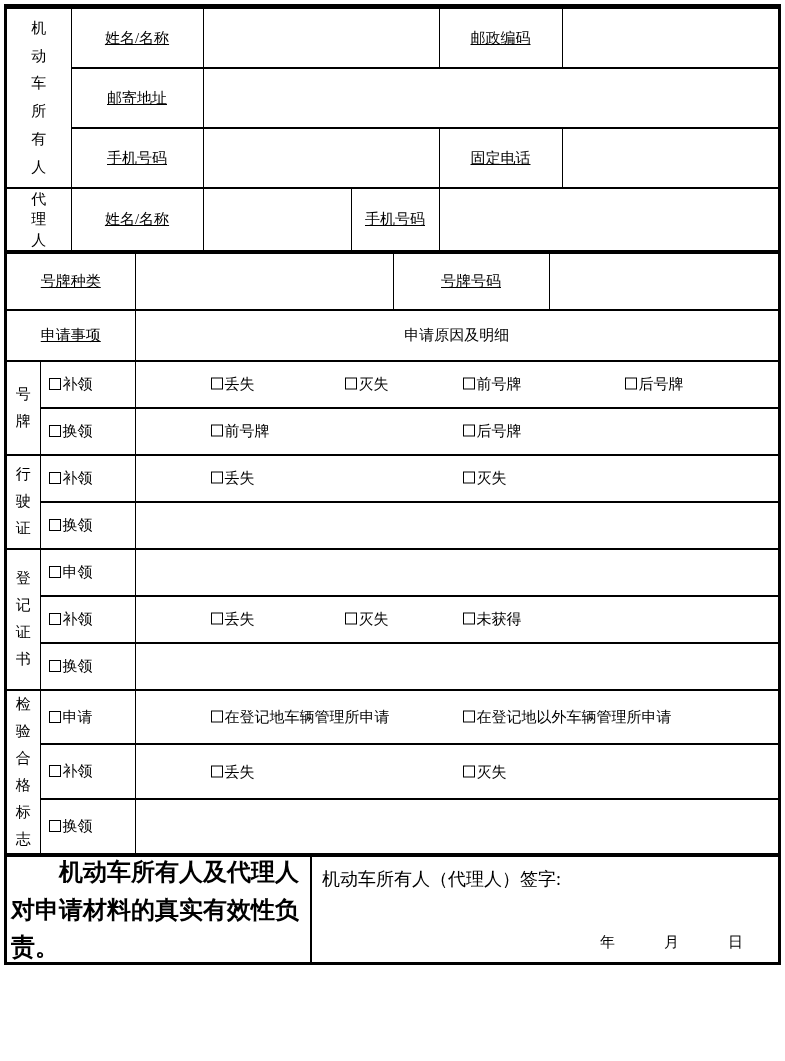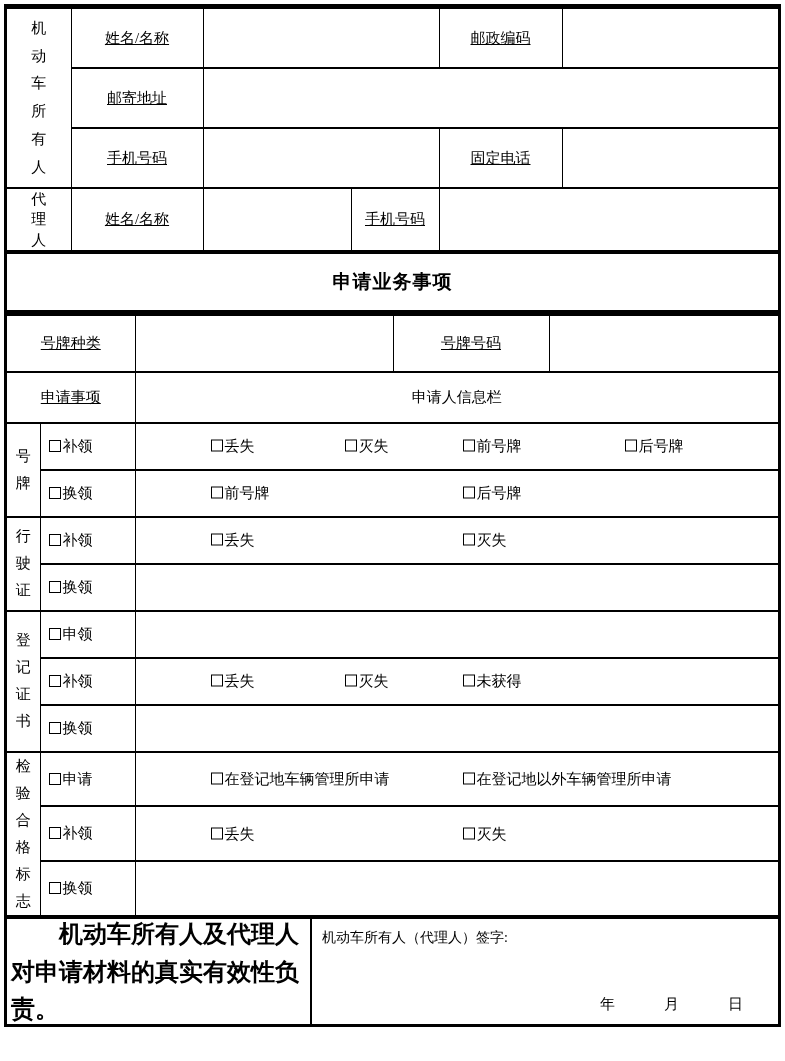--- a/index.html
+++ b/index.html
@@ -67,21 +67,21 @@
   .f-left {
     width: 305px; border-right: 2px solid #000;
     display: flex; align-items: center;
   }
   .f-left p {
     font-family: "Liberation Sans", sans-serif;
     font-weight: bold; font-size: 24px; line-height: 1.55;
     text-indent: 2em; margin: 0 6px 0 4px;
   }
   .f-right { flex: 1; position: relative; }
-  .sig-label { position: absolute; top: 10px; left: 10px; font-size: 14px; }
+  .sig-label { position: absolute; top: 10px; left: 10px; font-size: 18px; }
   .date-y, .date-m, .date-d { position: absolute; bottom: 10px; font-size: 15px; }
   .date-y { left: 288px; } .date-m { left: 352px; } .date-d { left: 416px; }
 </style>
 </head>
 <body>
 
 <div class="sheet">
   <div class="frame">
 
 
@@ -119,42 +119,39 @@
           <span class="vtext tight">代理人</span>
         </td>
         <td class="flabel">姓名/名称</td>
         <td class="fvalue"></td>
         <td class="flabel">手机号码</td>
         <td class="fvalue" colspan="2"></td>
       </tr>
     </tbody>
       </table>
 
-    <div class="title-bar biz-title">
-      <span>申请业务事项</span>
-    </div>
 
     <table class="t">
       <colgroup>
         <col style="width:33px">
           <col style="width:95px">
           <col style="width:258px">
         <col style="width:156px">
           <col style="width:229px">
       </colgroup>
       <tbody>
           <tr class="r-plate">
         <td class="flabel" colspan="2">号牌种类</td>
         <td class="fvalue"></td>
         <td class="flabel">号牌号码</td>
         <td class="fvalue"></td>
       </tr>
       <tr class="r-item">
         <td class="flabel" colspan="2">申请事项</td>
-        <td class="center" colspan="3">申请人信息栏</td>
+        <td class="center" colspan="3">申请原因及明细</td>
       </tr>
       </tbody>
         <tbody id="cat-rows">
           <tr class="optrow">
             <td class="catcell" rowspan="2"><span class="vtext">号牌</span></td>
             <td class="optcell"><span><span class="cb"></span><span>补领</span></span></td>
             <td class="choicecell" colspan="3">
               <span class="choice" style="left: 75px;"><span class="cb"></span><span>丢失</span></span>
               <span class="choice" style="left: 209px;"><span class="cb"></span><span>灭失</span></span>
               <span class="choice" style="left: 327px;"><span class="cb"></span><span>前号牌</span></span>

